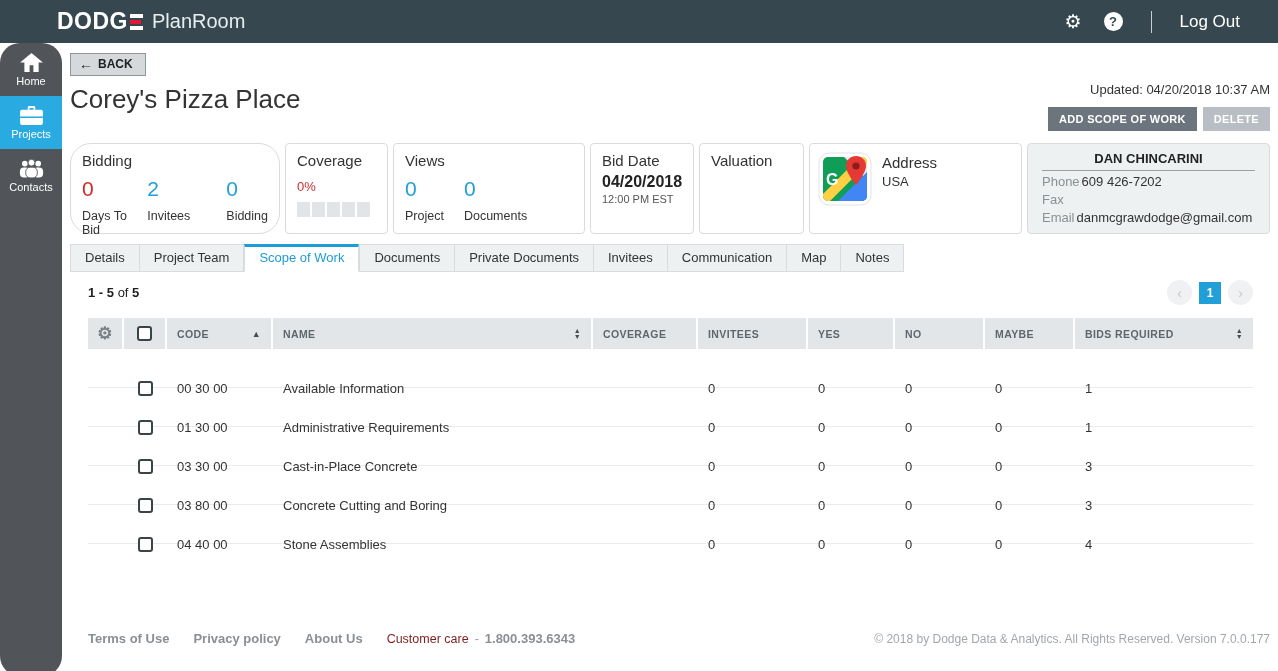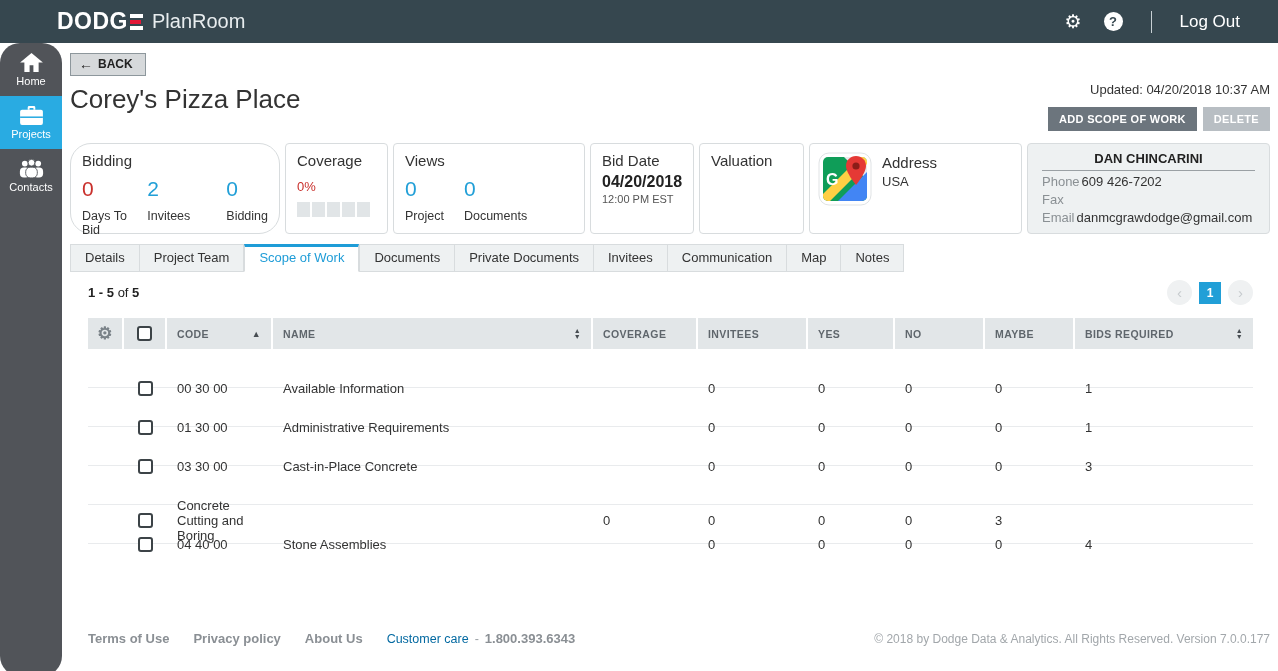--- a/index.html
+++ b/index.html
@@ -118,21 +118,21 @@
   .checkbox { width:15px; height:15px; border:2px solid #3c4347; border-radius:3px;
     background:#fff; cursor:pointer; }
   .trow { border-bottom:1px solid #e9ebed; height:39px; background:#fff; }
   .cell { display:flex; align-items:center; padding:0 10px; font-size:13px; color:#333;margin-top:32px; }
   .c-check { display:flex; align-items:center; justify-content:center; }
 
   
   .footer { position:absolute; left:0; right:0; bottom:30px; display:flex;
     align-items:center; padding:0 8px 0 26px; }
   .foot-link { font-size:13px; font-weight:bold; color:#8a8f94; margin-right:24px; cursor:pointer; }
-  .foot-care { font-size:12.5px; color:#0369a1;text-align:center; }
+  .foot-care { font-size:12.5px; color:#7f1d1d;text-align:center; }
   .foot-dash { font-size:12.5px; color:#9aa0a4; margin:0 6px; }
   .foot-phone { font-size:13px; font-weight:bold; color:#8a8f94; cursor:pointer; }
   .foot-copy { margin-left:auto; font-size:12px; color:#a2a7ab; }
 </style>
 </head>
 <body>
 
 <header class="topbar">
   <div class="logo">
     <span class="logo-dodg">DODG</span>
@@ -418,20 +418,21 @@
         <div class="cell">0</div>
         <div class="cell">0</div>
         <div class="cell">3</div>
       </div>
 
       <div class="trow">
         <div class="cell"></div>
         <div class="cell c-check">
             <div class="checkbox"></div>
           </div>
+        <div class="cell">03 80 00</div>
         <div class="cell">Concrete Cutting and Boring</div>
         <div class="cell"></div>
         <div class="cell">0</div>
         <div class="cell">0</div>
         <div class="cell">0</div>
         <div class="cell">0</div>
         <div class="cell">3</div>
       </div>
 
       <div class="trow">

